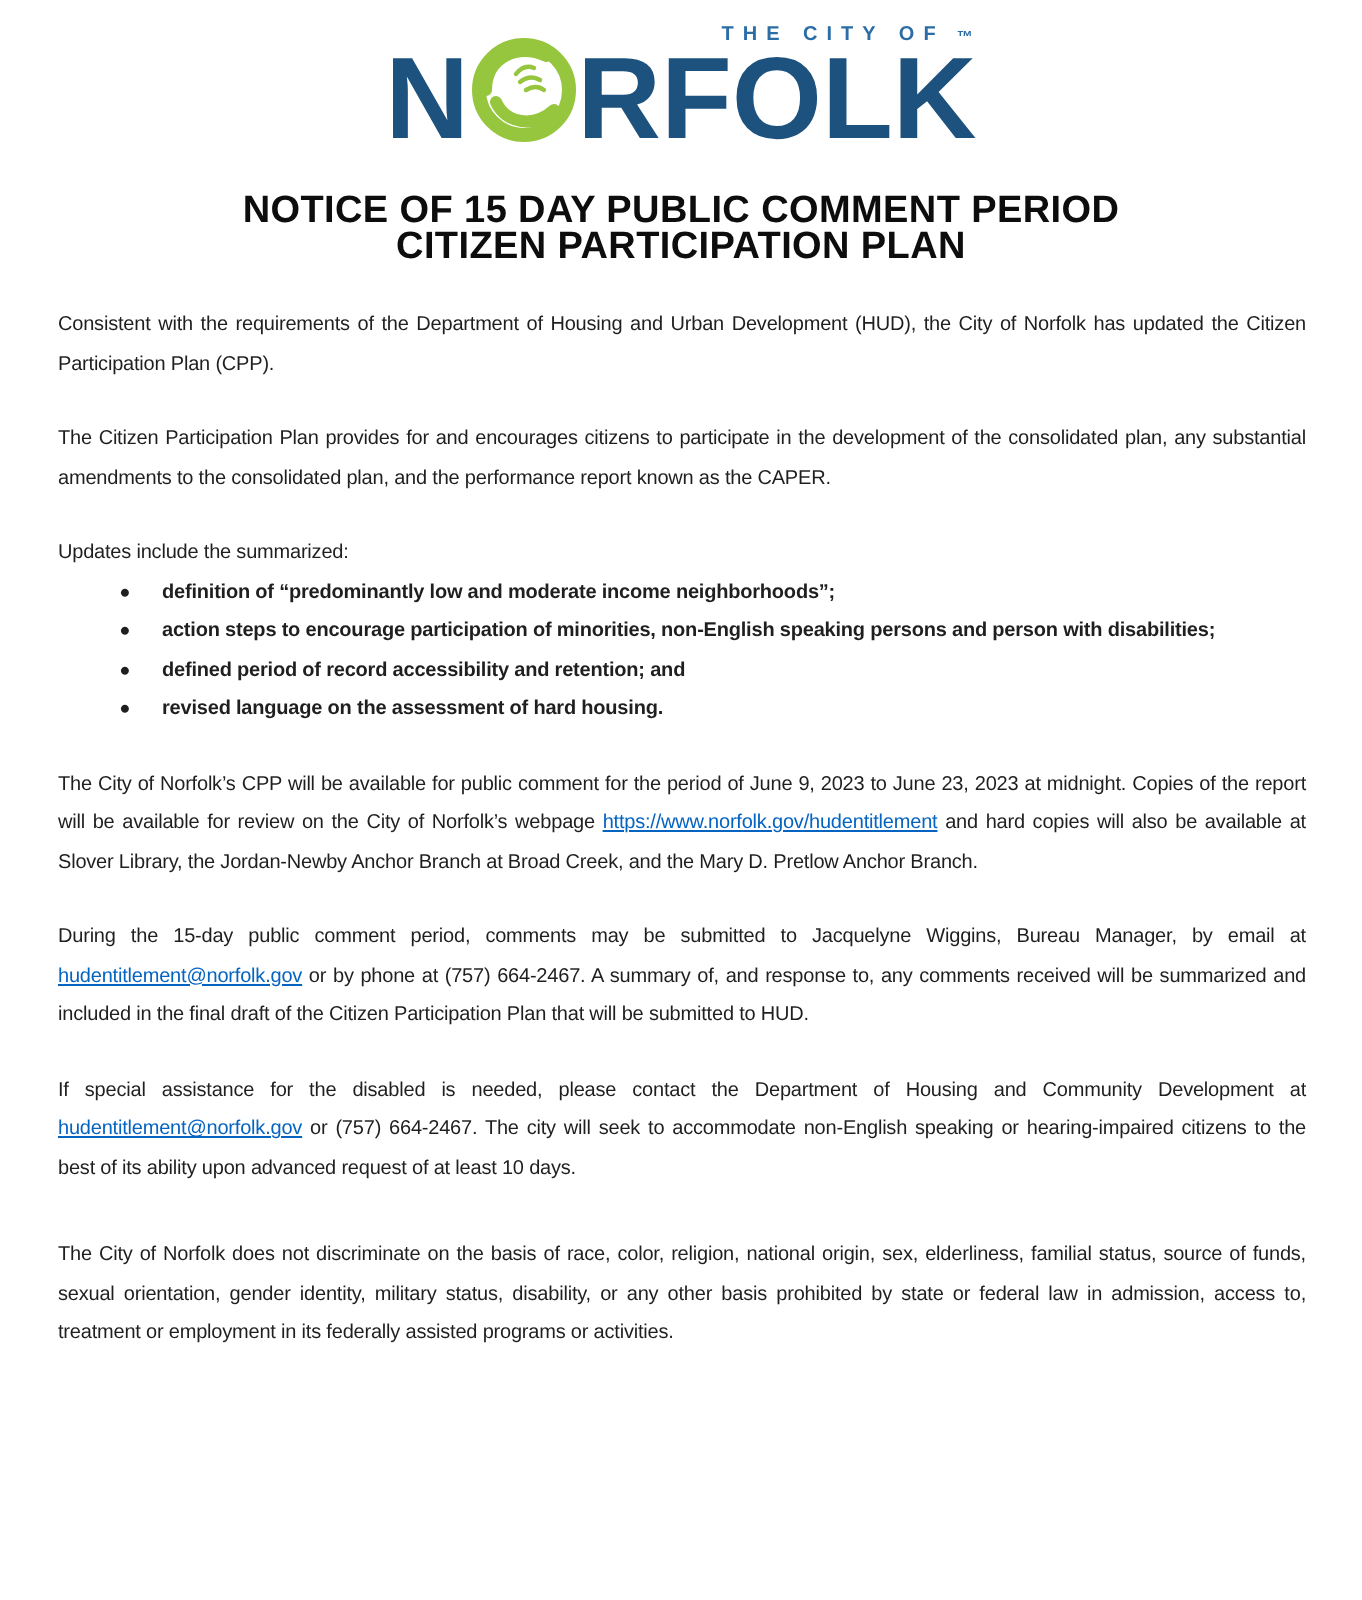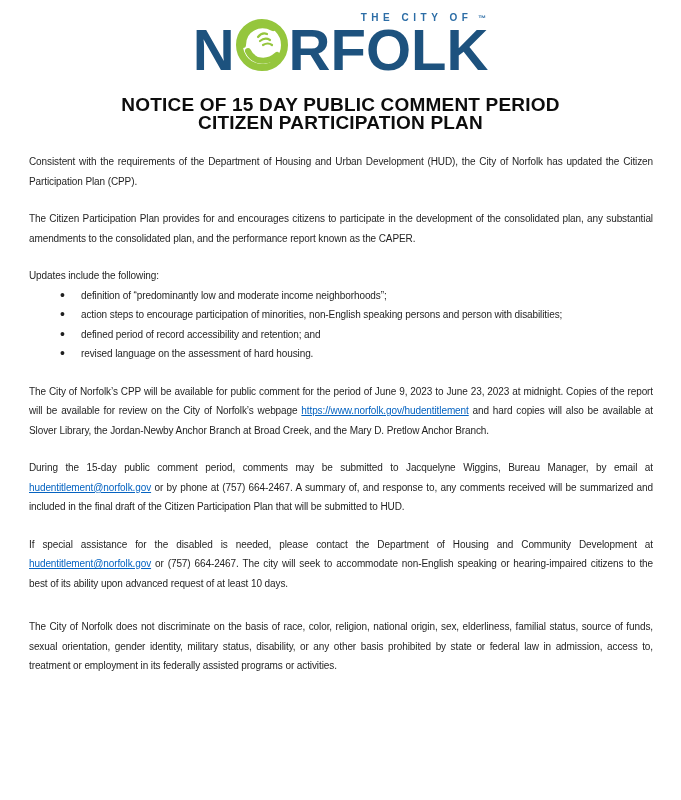--- a/index.html
+++ b/index.html
@@ -43,21 +43,21 @@
   
   .content {
     margin:20px 28px 0 29px;
     font-size:10px; line-height:19.5px;
     letter-spacing:-0.1px;
     text-align:justify;
   }
   .content p { margin:0 0 18px 0; }
   .content p.tight { margin-bottom:0; }
   .content p:last-child { margin-bottom:0;margin-top:24px; }
-  ul.updates { list-style:none; margin:0 16px 18px 0; padding:0; }
+  ul.updates { list-style:none; margin:0 16px 18px 0; padding:0;font-weight:bold; }
   ul.updates li { position:relative; padding-left:52px; }
   ul.updates li::before {
     content:"\2022";
     position:absolute; left:31px; top:0;
     color:#1f1f1f; font-size:14px;
   }
   a.link { color:#0563c1; text-decoration:underline; cursor:pointer; }
 </style>
 </head>
 <body>
@@ -90,21 +90,21 @@
     <div>NOTICE OF 15 DAY PUBLIC COMMENT PERIOD</div>
     <div>CITIZEN PARTICIPATION PLAN</div>
   </div>
 
   <div class="content">
 
     <p>Consistent with the requirements of the Department of Housing and Urban Development (HUD), the City of Norfolk has updated the Citizen Participation Plan (CPP).</p>
 
     <p>The Citizen Participation Plan provides for and encourages citizens to participate in the development of the consolidated plan, any substantial amendments to the consolidated plan, and the performance report known as the CAPER.</p>
 
-    <p class="tight">Updates include the following:</p>
+    <p class="tight">Updates include the summarized:</p>
     <ul class="updates">
       <li>definition of “predominantly low and moderate income neighborhoods”;</li>
       <li>action steps to encourage participation of minorities, non-English speaking persons and person with disabilities;</li>
       <li>defined period of record accessibility and retention; and</li>
       <li>revised language on the assessment of hard housing.</li>
     </ul>
 
     <p><span>The City of Norfolk’s CPP will be available for public comment for the period of June 9, 2023 to June 23, 2023 at midnight.  Copies of the report will be available for review on the City of Norfolk’s webpage </span><a class="link">https://www.norfolk.gov/hudentitlement</a><span> and hard copies will also be available at Slover Library, the Jordan-Newby Anchor Branch at Broad Creek, and the Mary D. Pretlow Anchor Branch.</span></p>
 
     <p><span>During the 15-day public comment period, comments may be submitted to Jacquelyne Wiggins, Bureau Manager, by email at </span><a class="link">hudentitlement@norfolk.gov</a><span> or by phone at (757) 664-2467. A summary of, and response to, any comments received will be summarized and included in the final draft of the Citizen Participation Plan that will be submitted to HUD.</span></p>

